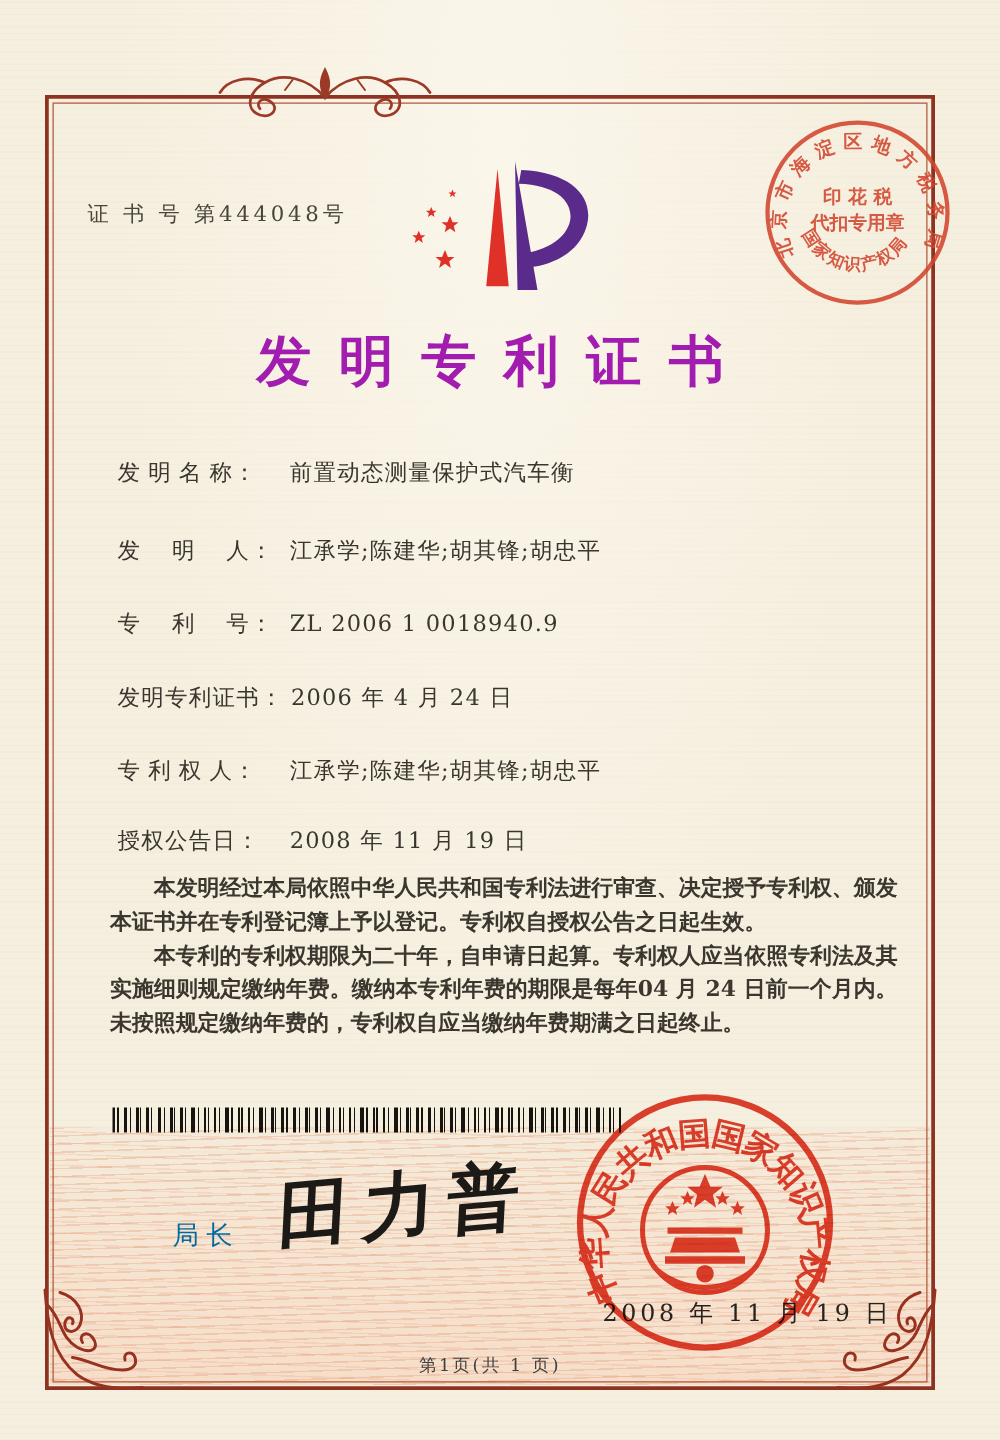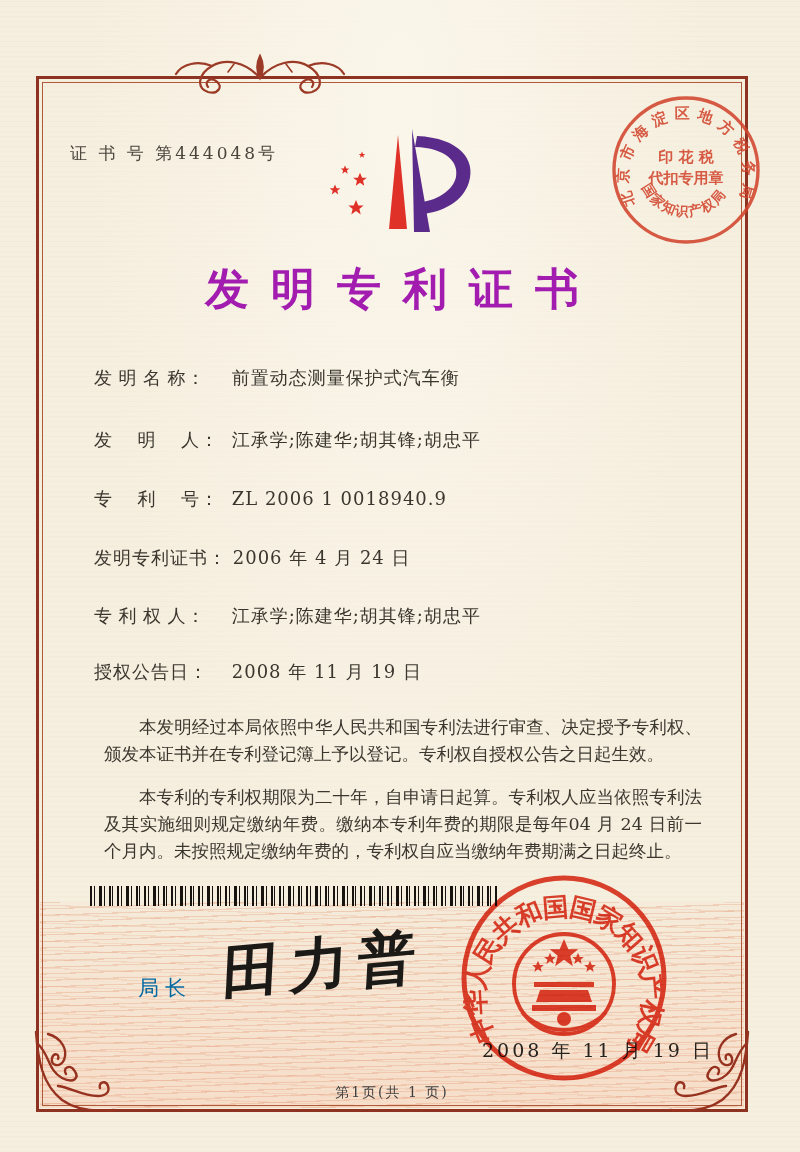--- a/index.html
+++ b/index.html
@@ -14,30 +14,30 @@
   
   .frame-outer{position:absolute;top:76px;left:36px;right:52px;bottom:40px;
        border:3px solid #8e3222;}
   .frame-inner{position:absolute;inset:3px;border:1px solid #b05a3c;}
   
   .wave-zone{position:absolute;left:40px;right:56px;top:902px;bottom:44px;
        background:
          repeating-linear-gradient(178deg, rgba(226,142,104,.30) 0 1.2px, rgba(250,238,225,0) 1.2px 6.5px),
          repeating-linear-gradient(182deg, rgba(226,142,104,.18) 0 1.2px, rgba(250,238,225,0) 1.2px 9px),
          linear-gradient(180deg, rgba(247,214,192,.15), rgba(247,205,180,.5));}
-  .cert-no{position:absolute;left:70px;top:142px;font-size:17px;letter-spacing:3px;color:#4a453c;}
+  .cert-no{position:absolute;left:70px;top:160px;font-size:17px;letter-spacing:3px;color:#4a453c;}
   .title{position:absolute;left:0;right:16px;top:260px;text-align:center;
        font-size:44px;font-weight:bold;color:#a21caf;letter-spacing:22px;text-indent:22px;}
   .fields{position:absolute;left:94px;top:366px;width:600px;font-size:18px;color:#3a362e;}
   .field-row{position:absolute;left:0;white-space:nowrap;}
   .field-label{display:inline-block;min-width:132px;letter-spacing:1px;font-family:Liberation Serif, serif;}
   .field-value{letter-spacing:1px;}
   .body-text{position:absolute;left:88px;top:698px;width:630px;font-size:17.5px;
        line-height:27px;color:#3b372e;text-align:justify;}
-  .body-text p{margin:16px;text-indent:2em;}
+  .body-text p{margin:0;text-indent:2em;font-weight:bold;}
   .barcode{position:absolute;left:90px;top:886px;width:408px;height:20px;
        background:repeating-linear-gradient(90deg,
         #17140f 0 2px, transparent 2px 4px,
         #17140f 4px 5px, transparent 5px 9px,
         #17140f 9px 12px, transparent 12px 14px,
         #17140f 14px 15px, transparent 15px 19px,
         #17140f 19px 21px, transparent 21px 22px,
         #17140f 22px 23px, transparent 23px 27px);}
   .sig-title{position:absolute;left:138px;top:974px;font-size:21px;letter-spacing:6px;color:#0369a1;}
   .sig-name{position:absolute;left:222px;top:926px;font-size:58px;font-weight:bold;color:#1c1a17;

